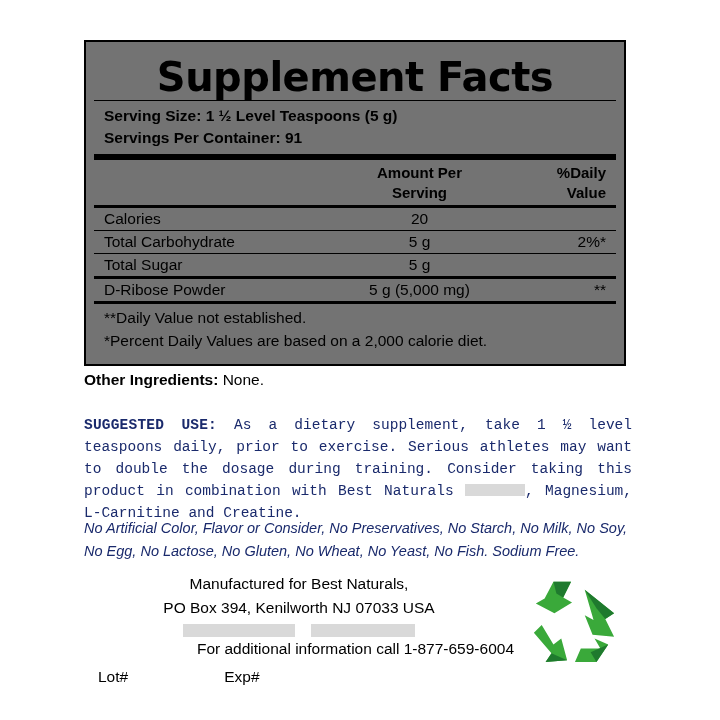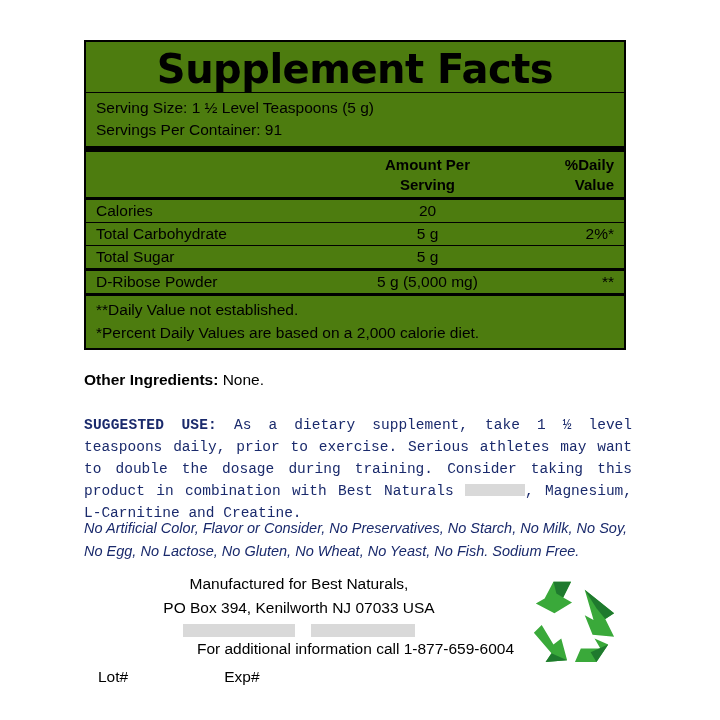--- a/index.html
+++ b/index.html
@@ -25,38 +25,39 @@
   }
 
   
   .sf-panel {
     position: absolute;
     left: 84px;
     top: 40px;
     width: 542px;
     border: 2.5px solid #000;
     box-sizing: border-box;
-    padding: 0;
-    background: #4d7c0f;
+    padding: 8px;
+    background: #737373;
   }
 
   .sf-title {
     font-size: 40px;
     font-weight: bold;
     text-align: center;
     letter-spacing: -0.5px;
     line-height: 1.06;
     padding: 6px 6px 2px 6px;
     font-family: "DejaVu Sans", sans-serif;
   }
 
   .sf-serving {
     padding: 4px 10px 2px 10px;
     font-size: 15.5px;
     line-height: 1.42;
+    font-weight: bold;
   }
 
   .rule-thick {
     height: 6px;
     background: #000;
     margin: 3px 0 0 0;
   }
   .rule-thin {
     height: 1px;
     background: #000;

